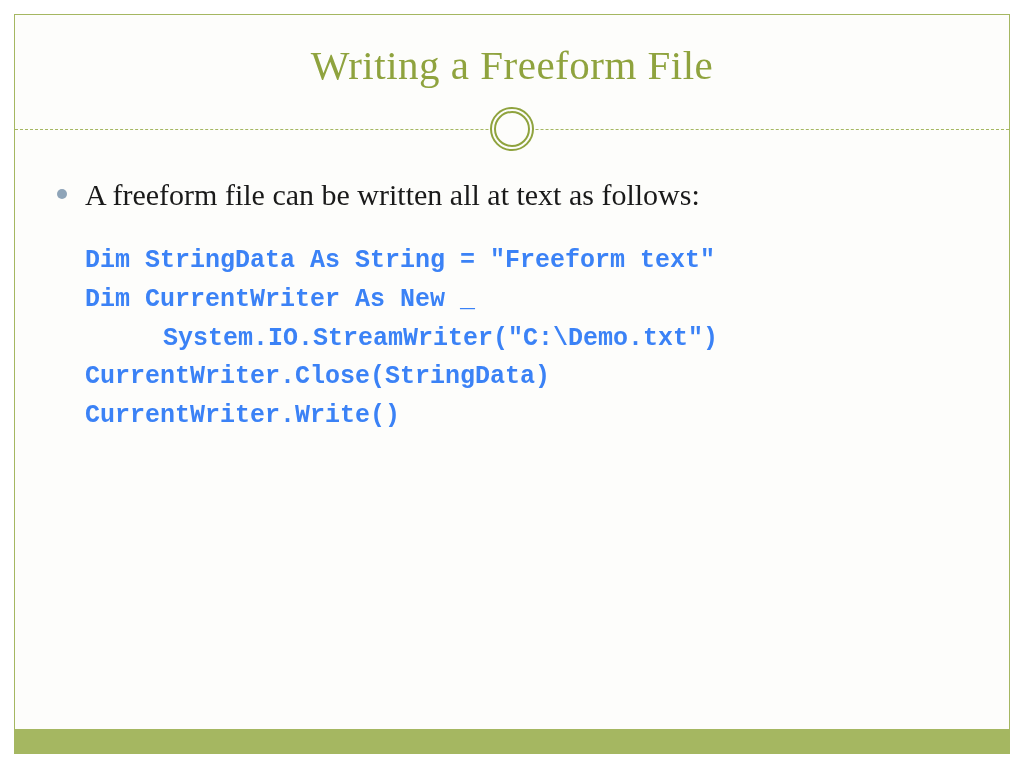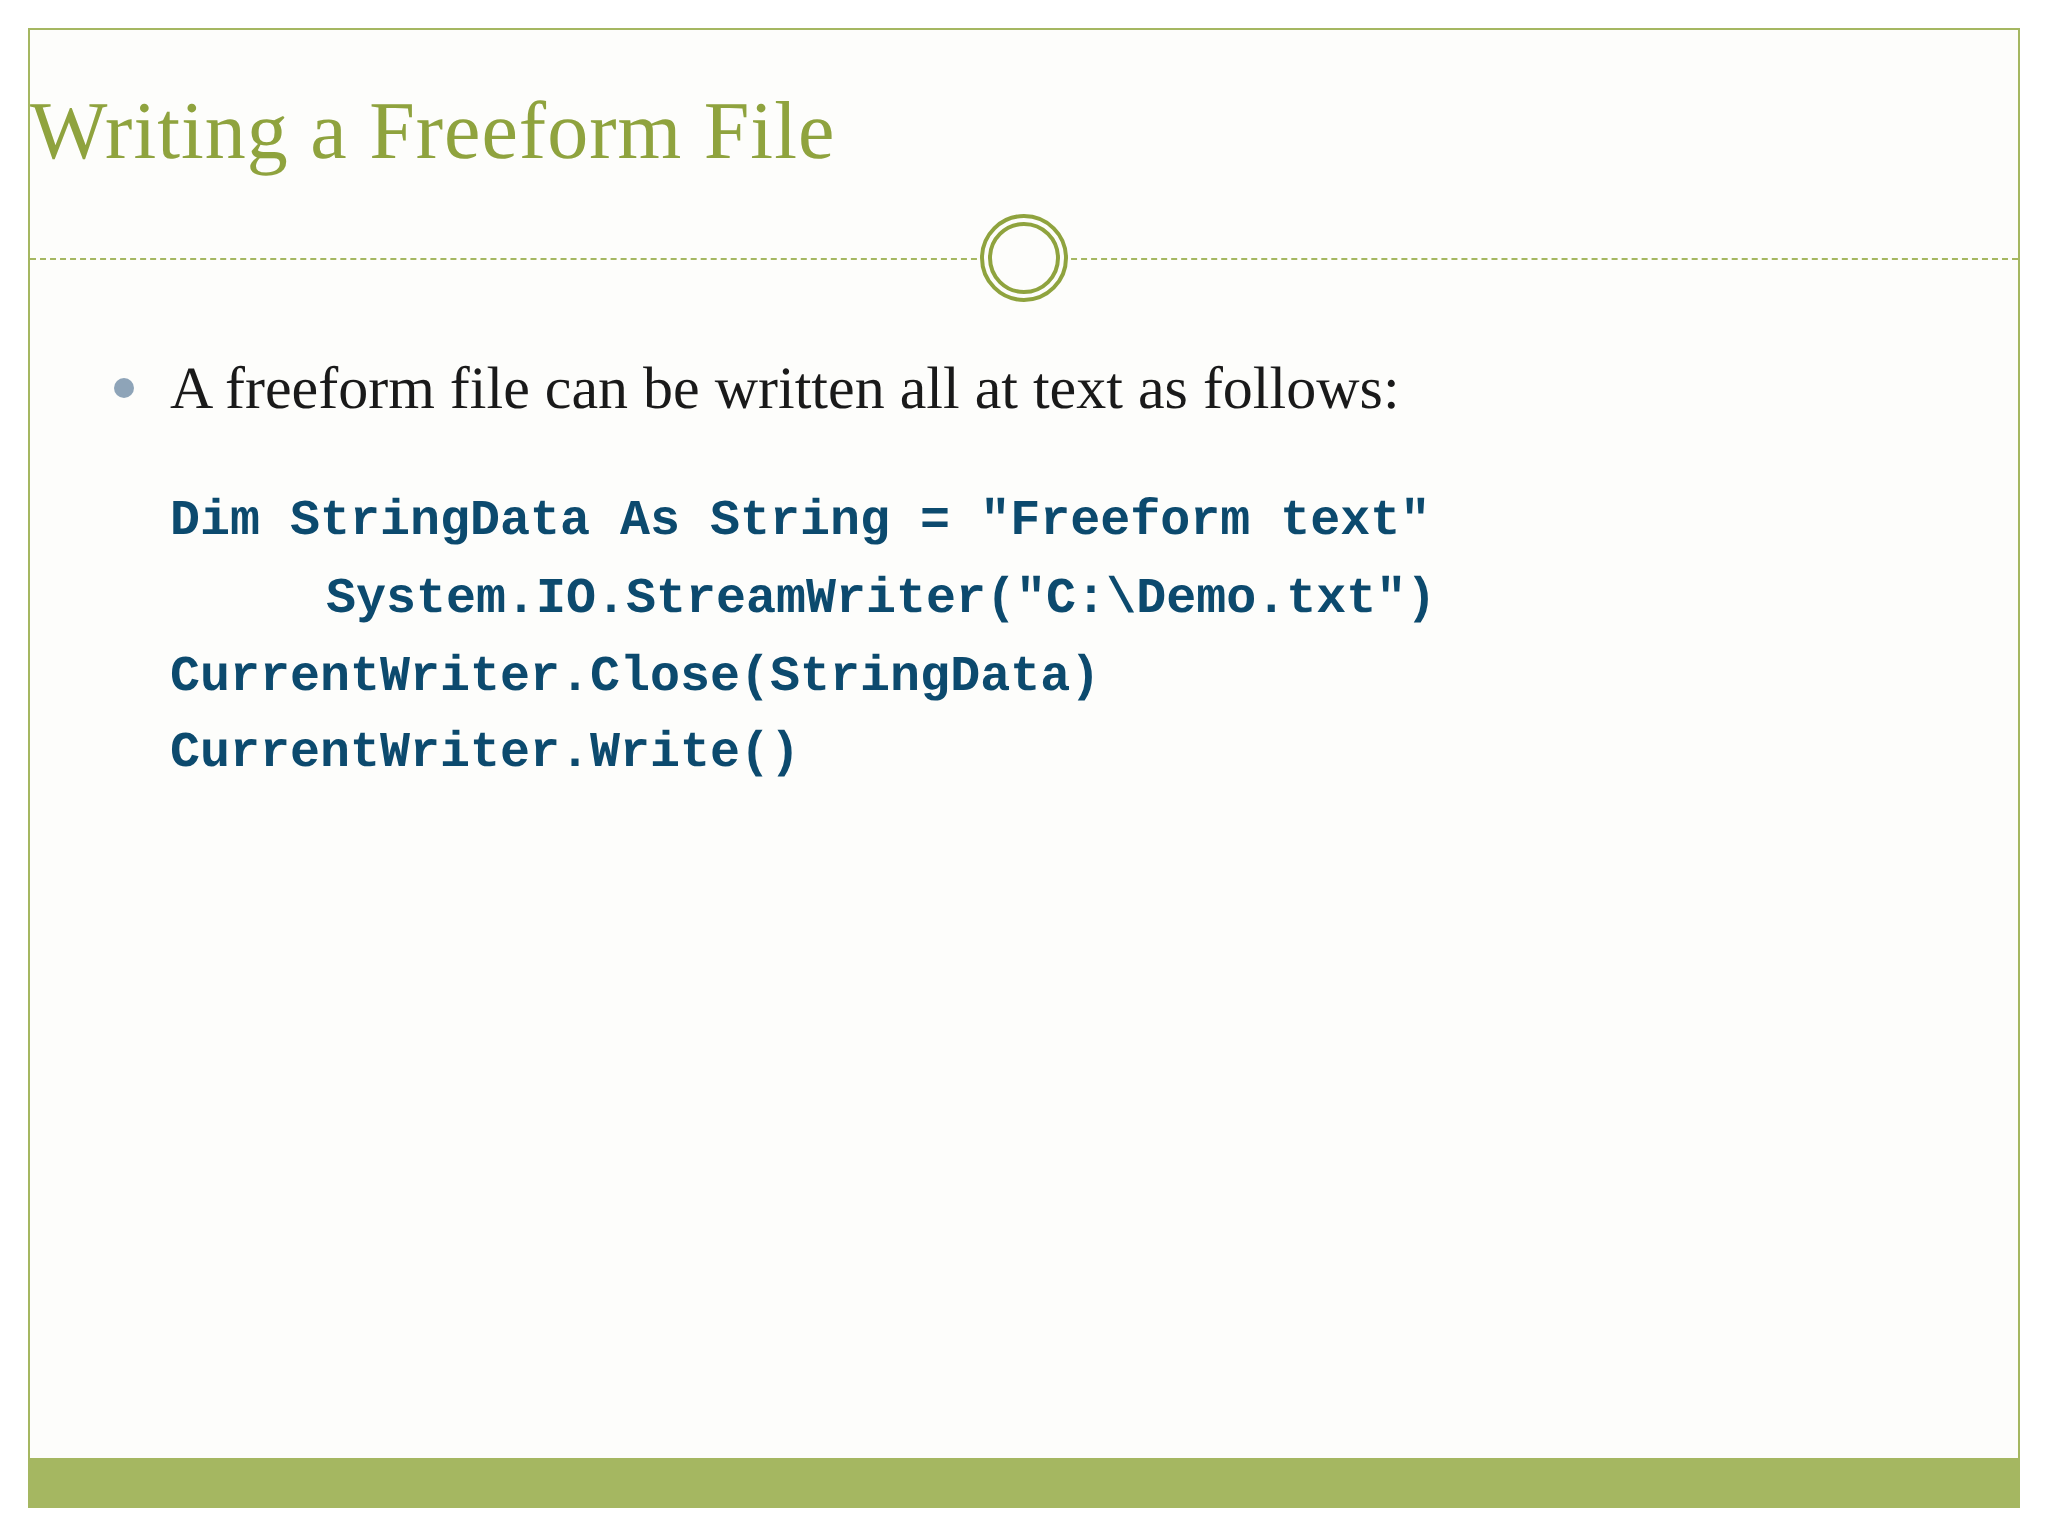--- a/index.html
+++ b/index.html
@@ -18,20 +18,21 @@
     .slide-container {
       position: absolute;
       top: 14px;
       left: 14px;
       right: 14px;
       bottom: 14px;
       border: 1px solid #a5b761;
       background: #fdfdfb;
     }
     .title-area {
+      text-align: center;
       padding-top: 26px;
       padding-bottom: 18px;
       position: relative;
     }
     .slide-title {
       font-family: Georgia, 'Times New Roman', serif;
       font-size: 41px;
       font-weight: normal;
       color: #8fa33e;
       letter-spacing: 0.5px;
@@ -97,21 +98,21 @@
       font-family: Georgia, 'Times New Roman', serif;
       font-size: 30px;
       color: #1a1a1a;
       line-height: 1.3;
     }
     .code-block {
       padding-left: 28px;
       font-family: 'Courier New', Courier, monospace;
       font-size: 25px;
       font-weight: bold;
-      color: #0c4a6e;
+      color: #3b82f6;
       line-height: 1.55;
     }
     .code-line {
       white-space: pre;
     }
     .code-indent {
       padding-left: 78px;
     }
     .bottom-bar {
       position: absolute;
@@ -133,19 +134,20 @@
     <div class="dashed-line"></div>
     <div class="circle-ornament"></div>
   </div>
   <div class="content-area">
     <div class="bullet-item">
       <div class="bullet-dot"></div>
       <div class="bullet-text">A freeform file can be written all at text as follows:</div>
     </div>
     <div class="code-block">
       <div class="code-line">Dim StringData As String = "Freeform text"</div>
+      <div class="code-line">Dim CurrentWriter As New _</div>
       <div class="code-line code-indent">System.IO.StreamWriter("C:\Demo.txt")</div>
       <div class="code-line">CurrentWriter.Close(StringData)</div>
       <div class="code-line">CurrentWriter.Write()</div>
     </div>
   </div>
   <div class="bottom-bar"></div>
 </div>
 
 </body></html>

